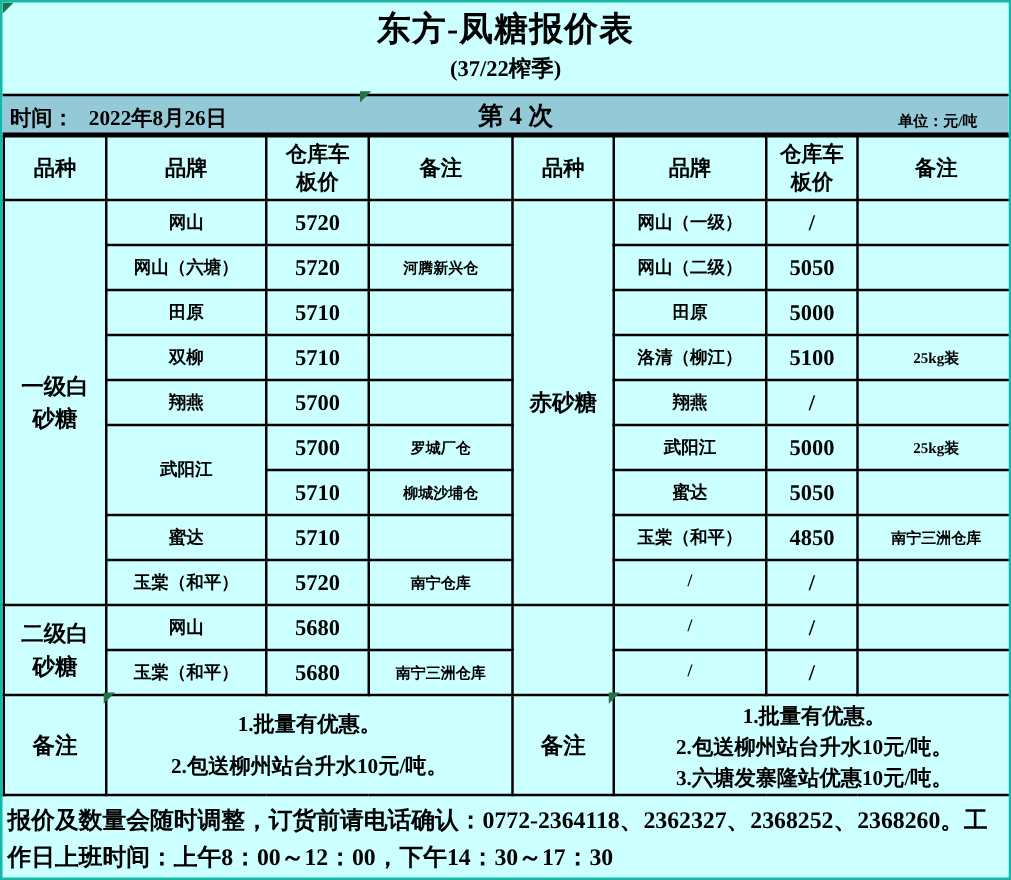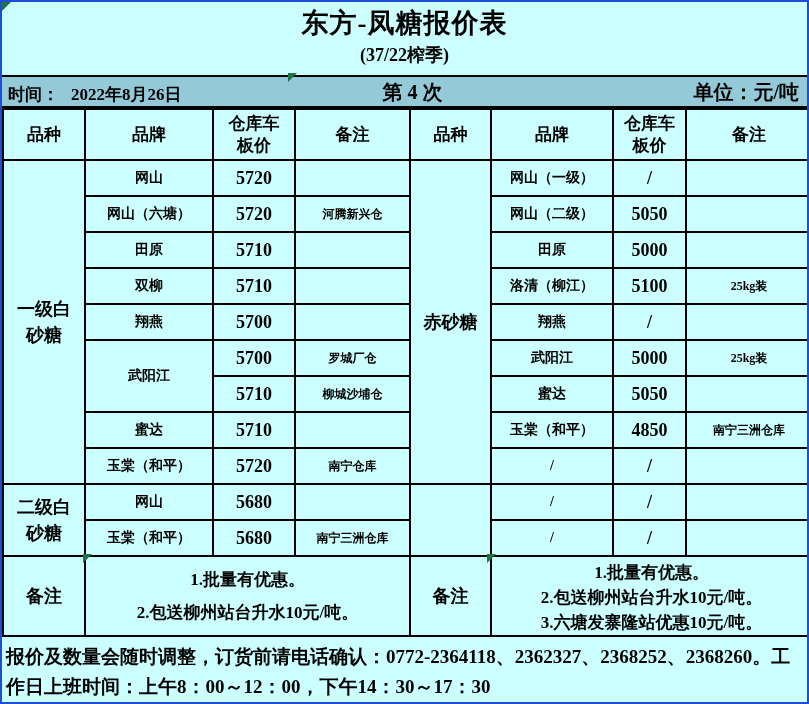--- a/index.html
+++ b/index.html
@@ -1,42 +1,42 @@
 <!DOCTYPE html>
 <html><head>
 <meta charset="utf-8">
 <style>
   html,body{margin:0;padding:0;background:#e8e8e8;}
   .sheet{
     position:relative;
     width:809px;height:704px;
     box-sizing:border-box;
     background:#ccffff;
-    border:2px solid #1d4ed8;
+    border:2px solid #14b8a6;
     font-family:"Liberation Serif","DejaVu Serif",serif;
     font-weight:bold;
     color:#000;
     overflow:hidden;
   }
   .title-wrap{height:71px;text-align:center;}
   .main-title{font-size:27px;line-height:38px;margin-top:2px;letter-spacing:1px;}
   .sub-title{font-size:18px;line-height:27px;}
   .band{
     box-sizing:border-box;
     height:33px;
     background:#94c9d8;
     border-top:2px solid #000;
     border-bottom:2px solid #000;
     position:relative;
     display:flex;align-items:flex-end;
   }
   .band .time-label{margin-left:6px;font-size:17px;}
   .band .date{margin-left:12px;font-size:17px;}
   .band .issue{position:absolute;left:51%;transform:translateX(-50%);font-size:20px;}
-  .band .unit{position:absolute;right:8px;font-size:20px;}
+  .band .unit{position:absolute;right:25px;font-size:12px;}
   table.quote{
     width:809px;
     table-layout:fixed;
     border-collapse:collapse;
   }
   table.quote td,table.quote th{
     box-sizing:border-box;
     border:2px solid #000;
     text-align:center;
     vertical-align:middle;

